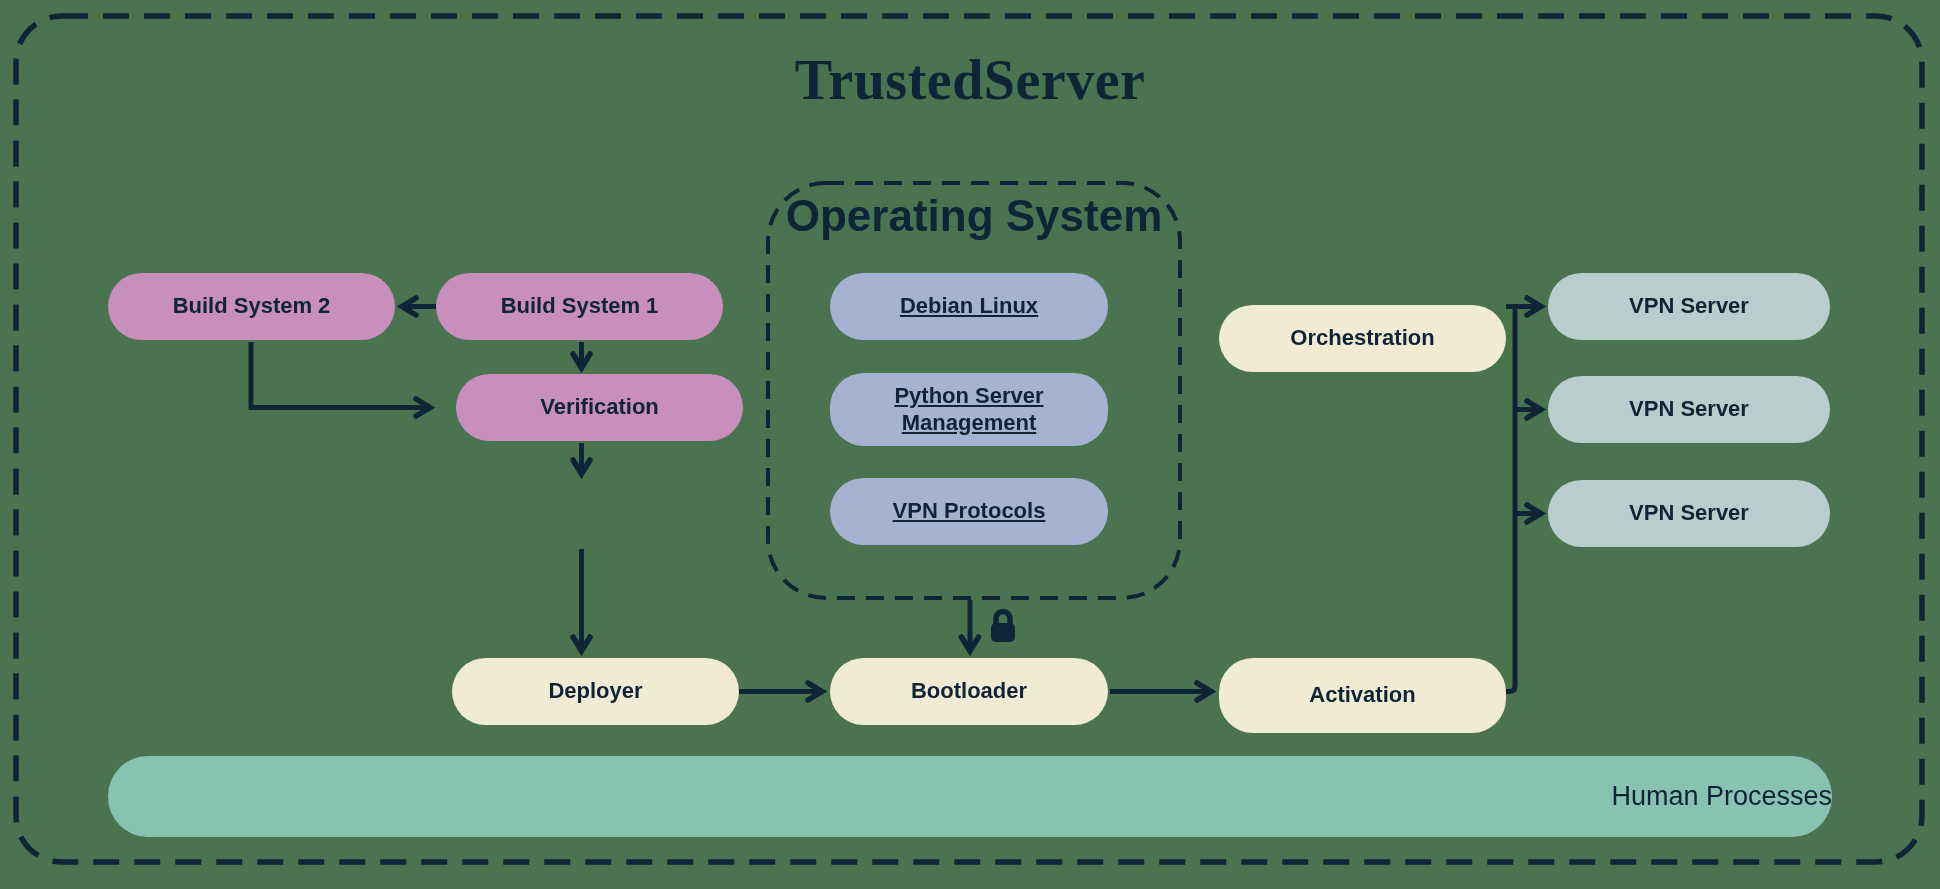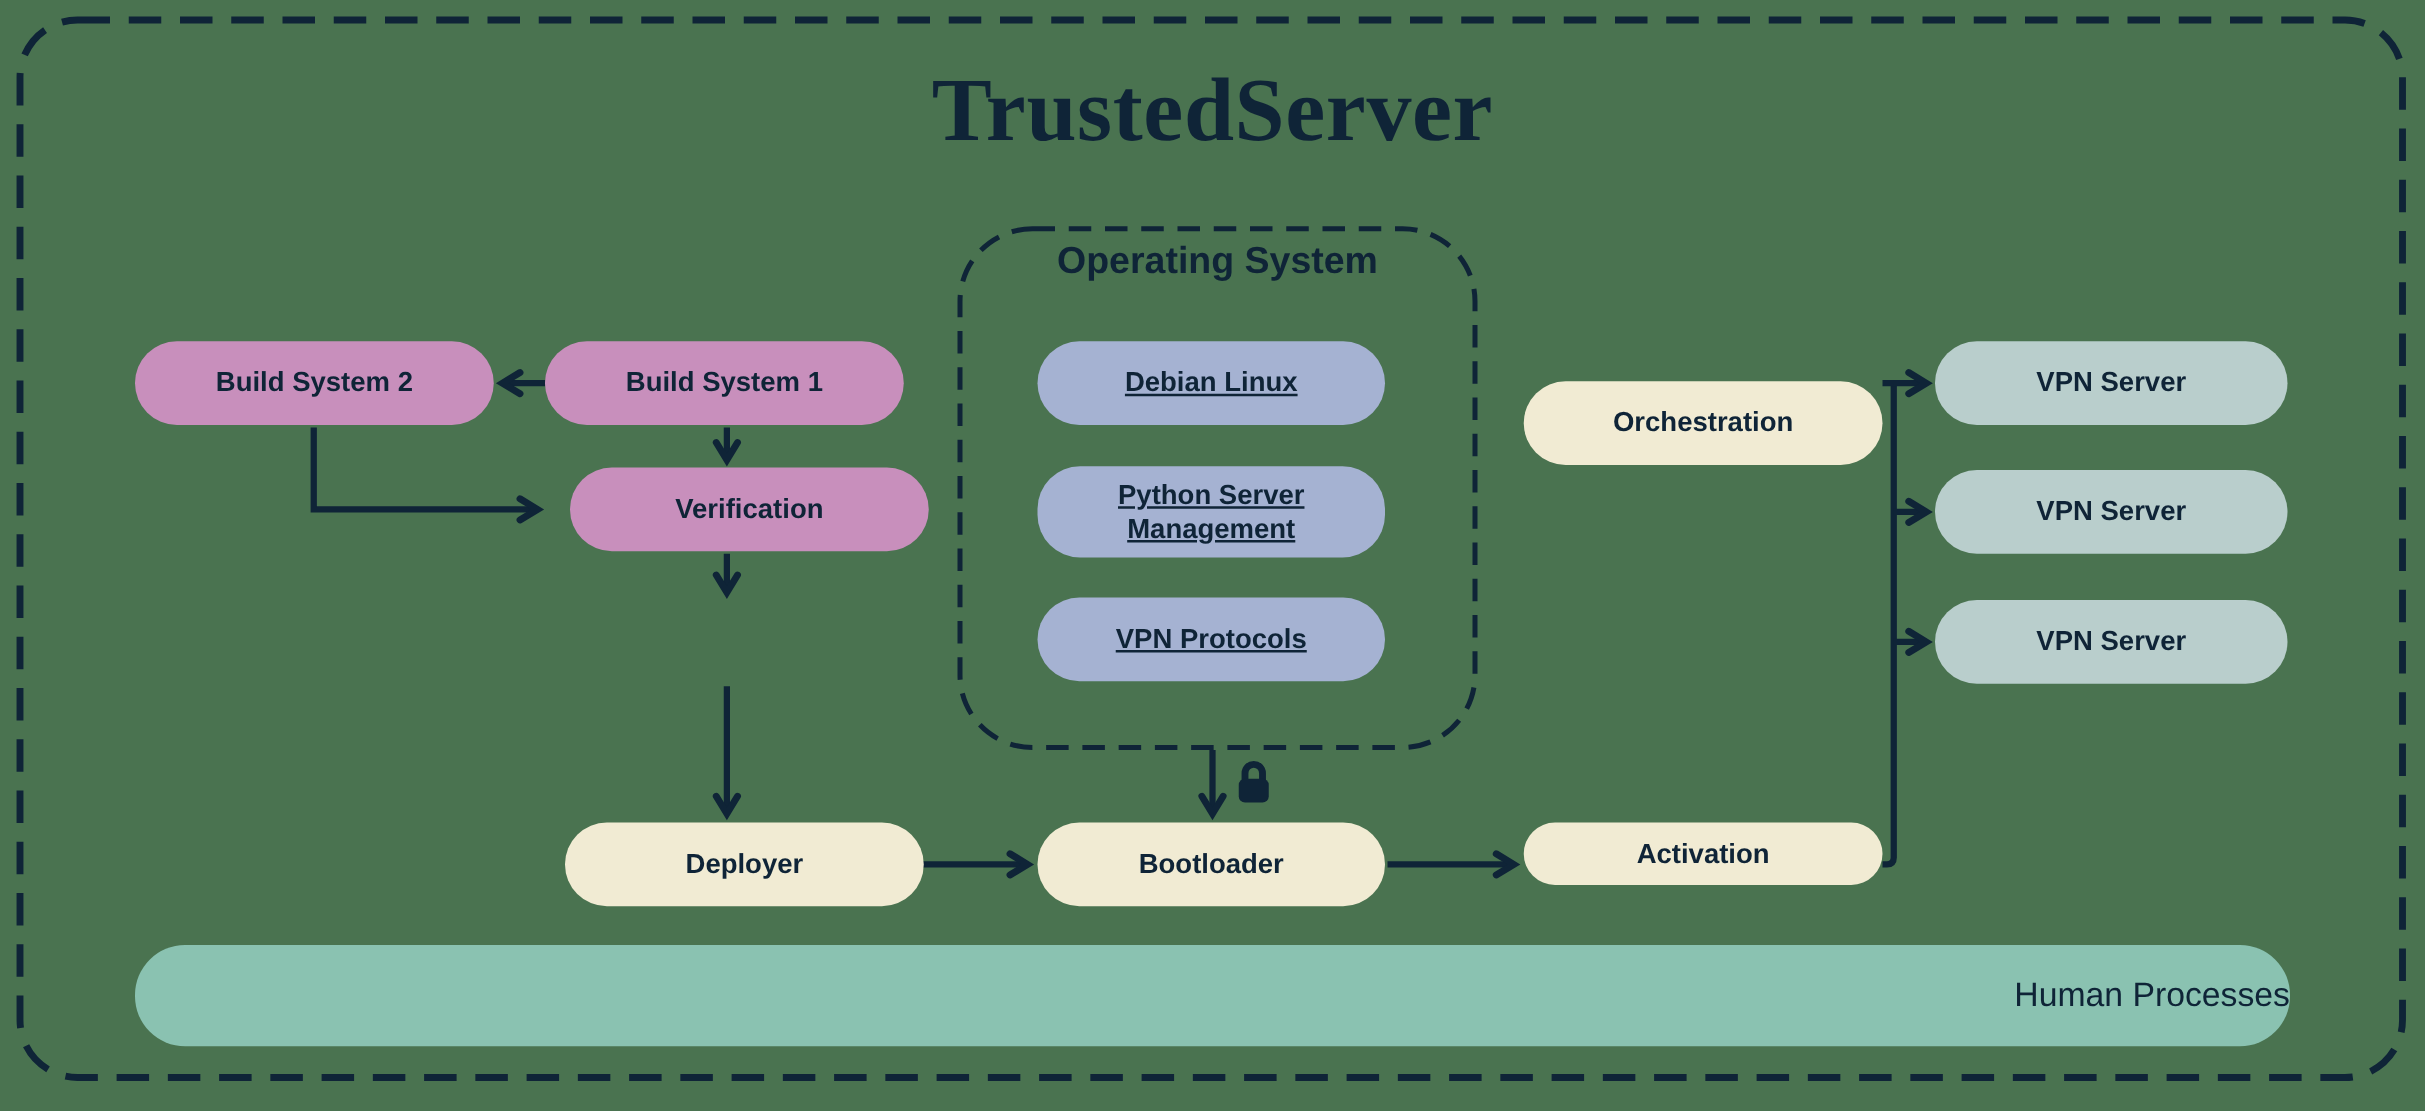--- a/index.html
+++ b/index.html
@@ -11,26 +11,26 @@
     position:relative;width:1940px;height:889px;background:var(--bg);
     font-family:"Liberation Sans",sans-serif;overflow:hidden;
   }
   .layer{position:absolute;left:0;top:0;width:1940px;height:889px;}
   .line{fill:none;stroke:var(--ink);stroke-width:5;}
   .dashed-outer{fill:none;stroke:var(--ink);stroke-width:5.5;stroke-dasharray:26 15;}
   .dashed-os{fill:none;stroke:var(--ink);stroke-width:4;stroke-dasharray:18 11;}
   .head{fill:none;stroke:var(--ink);stroke-width:5.5;stroke-linecap:round;stroke-linejoin:miter;}
   .title{
     position:absolute;left:0;right:0;top:52px;text-align:center;
-    font-family:"Liberation Serif",serif;font-weight:700;font-size:72px;
+    font-family:"Liberation Serif",serif;font-weight:700;font-size:56px;
     color:var(--ink);letter-spacing:.5px;line-height:1;
   }
   .os-title{
     position:absolute;left:768px;top:194px;width:412px;text-align:center;
-    font-weight:700;font-size:30px;color:var(--ink);line-height:1;
+    font-weight:700;font-size:44px;color:var(--ink);line-height:1;
   }
   .node{
     position:absolute;display:flex;align-items:center;justify-content:center;
     border-radius:34px;font-weight:700;font-size:22px;color:var(--ink);
     text-align:center;line-height:1.2;padding:0 10px;box-sizing:border-box;
   }
   .pink{background:var(--pink);}
   .periwinkle{background:var(--periwinkle);text-decoration:underline;}
   .cream{background:var(--cream);}
   .teal{background:var(--teal-box);}
@@ -105,21 +105,21 @@
     <rect class="lock-body" x="8" y="19" width="24" height="19" rx="5"></rect>
   </svg>
 
   <div class="node cream" style="left:830px;top:658px;width:278px;height:67px;">
     <span>Bootloader</span>
   </div>
 
   <div class="node cream" style="left:1219px;top:273px;width:287px;height:67px;margin-top:32px;">
     <span>Orchestration</span>
   </div>
-  <div class="node cream" style="left:1219px;top:658px;width:287px;height:50px;">
+  <div class="node cream" style="left:1219px;top:658px;width:287px;height:75px;">
     <span>Activation</span>
   </div>
 
   <div class="node teal" style="left:1548px;top:273px;width:282px;height:67px;">
     <span>VPN Server</span>
   </div>
   <div class="node teal" style="left:1548px;top:376px;width:282px;height:67px;">
     <span>VPN Server</span>
   </div>
   <div class="node teal" style="left:1548px;top:480px;width:282px;height:67px;">

